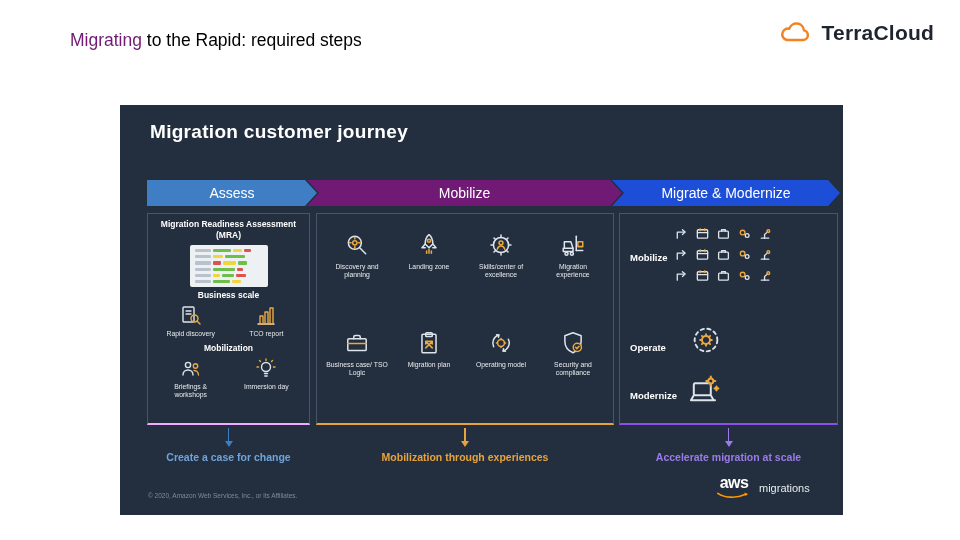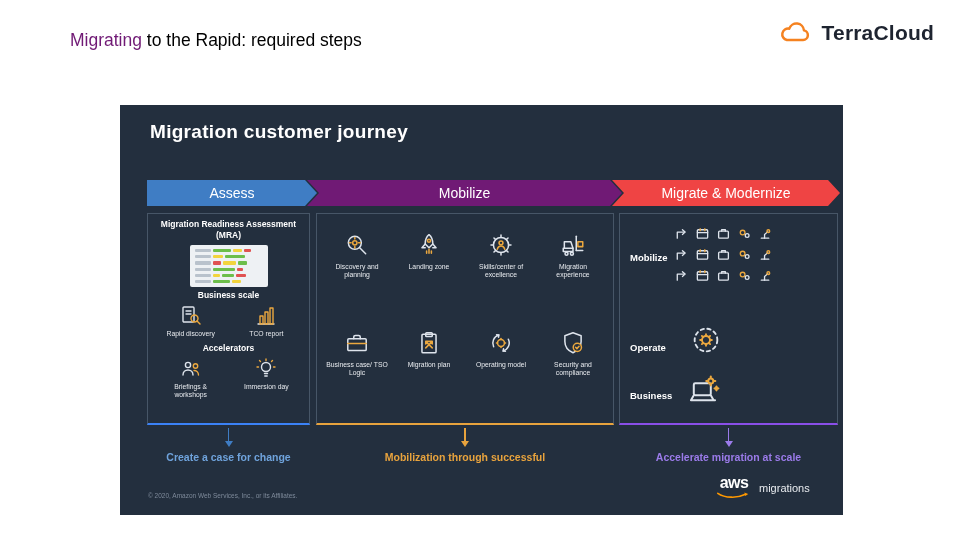--- a/index.html
+++ b/index.html
@@ -16,26 +16,26 @@
   .panel{position:absolute;left:120px;top:105px;width:723px;height:410px;background:#232F3E}
   .panel-title{position:absolute;left:30px;top:16px;margin:0;font-size:19px;color:#fff;letter-spacing:.3px;font-weight:bold}
 
   
   .arrow{position:absolute;top:75px;height:26px;color:#fff;font-weight:normal;font-size:14px;
          display:flex;align-items:center;justify-content:center}
   .arrow-assess{left:27px;width:170px;background:#3F7DC4;
     clip-path:polygon(0 0,calc(100% - 12px) 0,100% 50%,calc(100% - 12px) 100%,0 100%)}
   .arrow-mobilize{left:187px;width:315px;background:#701a75;
     clip-path:polygon(0 0,calc(100% - 12px) 0,100% 50%,calc(100% - 12px) 100%,0 100%,12px 50%)}
-  .arrow-migrate{left:492px;width:228px;background:#ef4444;
+  .arrow-migrate{left:492px;width:228px;background:#1d4ed8;
     clip-path:polygon(0 0,calc(100% - 12px) 0,100% 50%,calc(100% - 12px) 100%,0 100%,12px 50%)}
 
   
   .box{position:absolute;top:108px;height:212px;border:1px solid rgba(140,158,180,.35);box-sizing:border-box}
-  .box-assess{left:27px;width:163px;border-bottom:2px solid #3b82f6;display:flex;flex-direction:column;align-items:center;padding-top:5px}
+  .box-assess{left:27px;width:163px;border-bottom:2px solid #f0abfc;display:flex;flex-direction:column;align-items:center;padding-top:5px}
   .box-mobilize{left:196px;width:298px;border-bottom:2px solid #E8A33D;display:grid;
     grid-template-columns:repeat(4,1fr);grid-template-rows:1fr 1fr;padding:10px 4px 4px}
   .box-migrate{left:499px;width:219px;border-bottom:2px solid #8A4FE8}
 
   
   .ic{fill:none;stroke:#DEE4EC;stroke-width:1.4;stroke-linecap:round;stroke-linejoin:round}
   .ac{stroke:#EBA83F}
 
   
   .sec-title{font-size:8.5px;font-weight:bold;color:#fff;text-align:center;line-height:1.3;width:92%}
@@ -153,21 +153,21 @@
         <div class="pitem">
           <svg class="ic" width="24" height="24" viewBox="0 0 24 24">
             <line x1="4" y1="20" x2="20" y2="20"></line>
               <rect x="6" y="12" width="3" height="8" class="ac"></rect>
               <rect x="11" y="8" width="3" height="12" class="ac"></rect>
               <rect x="16" y="4" width="3" height="16" class="ac"></rect>
           </svg>
           <span class="plabel">TCO report</span>
         </div>
       </div>
-      <div class="sec-title">Accelerators</div>
+      <div class="sec-title">Mobilization</div>
       <div class="pair">
         <div class="pitem">
           <svg class="ic" width="24" height="24" viewBox="0 0 24 24">
             <circle cx="9" cy="8" r="2.6"></circle>
               <path d="M4 18c0-3 2.2-5 5-5s5 2 5 5"></path>
             <circle cx="16.5" cy="9" r="2.2" class="ac"></circle>
               <path d="M15 13.5c2.5 0 4.5 1.8 4.5 4.5" class="ac"></path>
           </svg>
           <span class="plabel">Briefings &amp; workshops</span>
         </div>
@@ -380,21 +380,21 @@
             <line x1="12" y1="15" x2="12" y2="16.4"></line>
             <line x1="9" y1="12" x2="7.6" y2="12"></line>
             <line x1="15" y1="12" x2="16.4" y2="12"></line>
             <line x1="9.9" y1="9.9" x2="8.9" y2="8.9"></line>
             <line x1="14.1" y1="9.9" x2="15.1" y2="8.9"></line>
             <line x1="9.9" y1="14.1" x2="8.9" y2="15.1"></line>
             <line x1="14.1" y1="14.1" x2="15.1" y2="15.1"></line>
           </g>
       </svg>
 
-      <span class="mig-label lbl-modernize">Business</span>
+      <span class="mig-label lbl-modernize">Modernize</span>
       <svg class="ic modernize-ic" width="34" height="34" viewBox="0 0 24 24">
         <rect x="5.5" y="6.5" width="12" height="8.5" rx="1"></rect>
         <path d="M3.5 18.5h17M5.5 15l-2 3.5M17.5 15l2 3.5"></path>
         <g class="ac">
             <circle cx="17.5" cy="5" r="1.8"></circle>
             <line x1="17.5" y1="2.6" x2="17.5" y2="1.8"></line>
             <line x1="17.5" y1="7.4" x2="17.5" y2="8.2"></line>
             <line x1="15.1" y1="5" x2="14.3" y2="5"></line>
             <line x1="19.9" y1="5" x2="20.7" y2="5"></line>
           </g>
@@ -409,21 +409,21 @@
     <div class="flow f-orange" style="left:340px">
         <b></b>
         <s></s>
       </div>
     <div class="flow f-purple" style="left:603.5px">
         <b></b>
         <s></s>
       </div>
 
     <div class="caption cap-blue">Create a case for change</div>
-    <div class="caption cap-orange">Mobilization through successful</div>
+    <div class="caption cap-orange">Mobilization through experiences</div>
     <div class="caption cap-purple">Accelerate migration at scale</div>
 
     <div class="copyright">© 2020, Amazon Web Services, Inc., or its Affiliates.</div>
     <div class="aws">
       <div class="aws-mark">
         <span class="aws-text">aws</span>
         <svg width="36" height="10" viewBox="0 0 40 10">
           <path d="M2 2c8 5.5 22 5.5 30 1.4" fill="none" stroke="#FF9900" stroke-width="1.8" stroke-linecap="round"></path>
           <path d="M31.5 1l4.3 1.7-3.3 2.3z" fill="#FF9900"></path>
         </svg>

